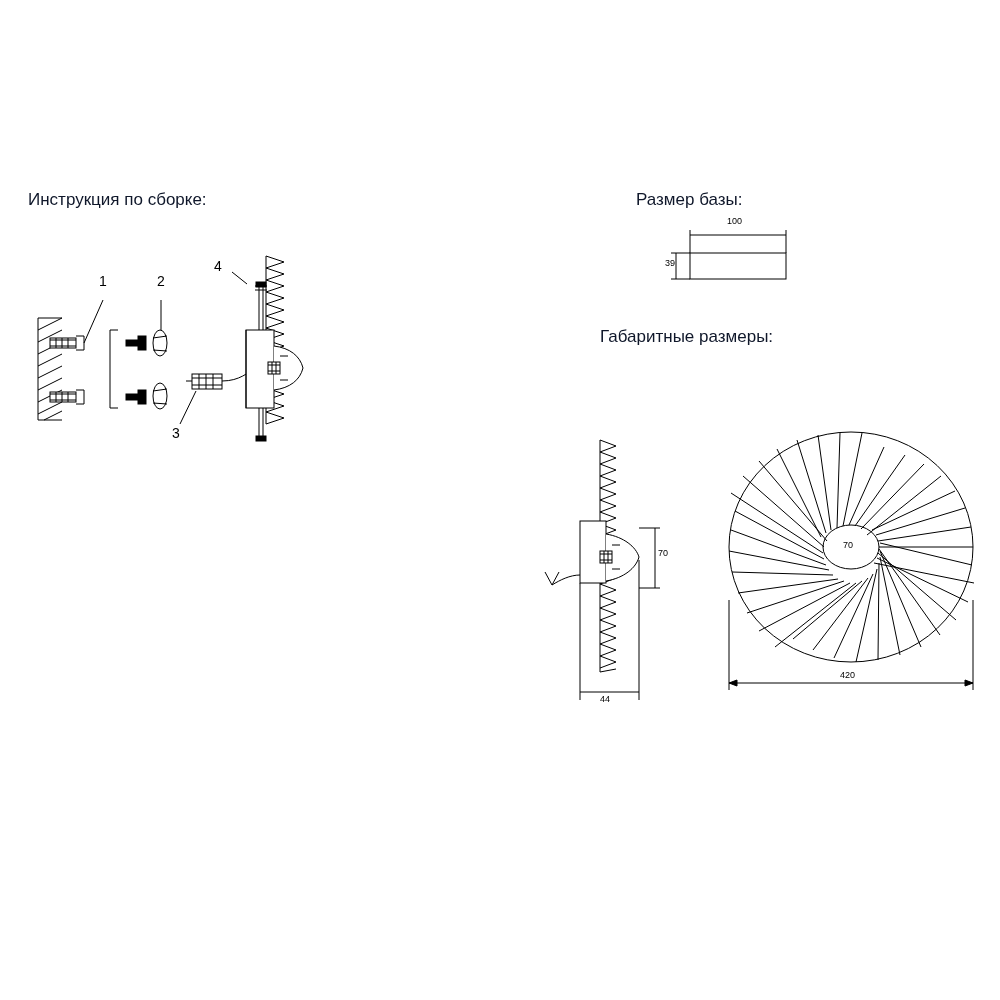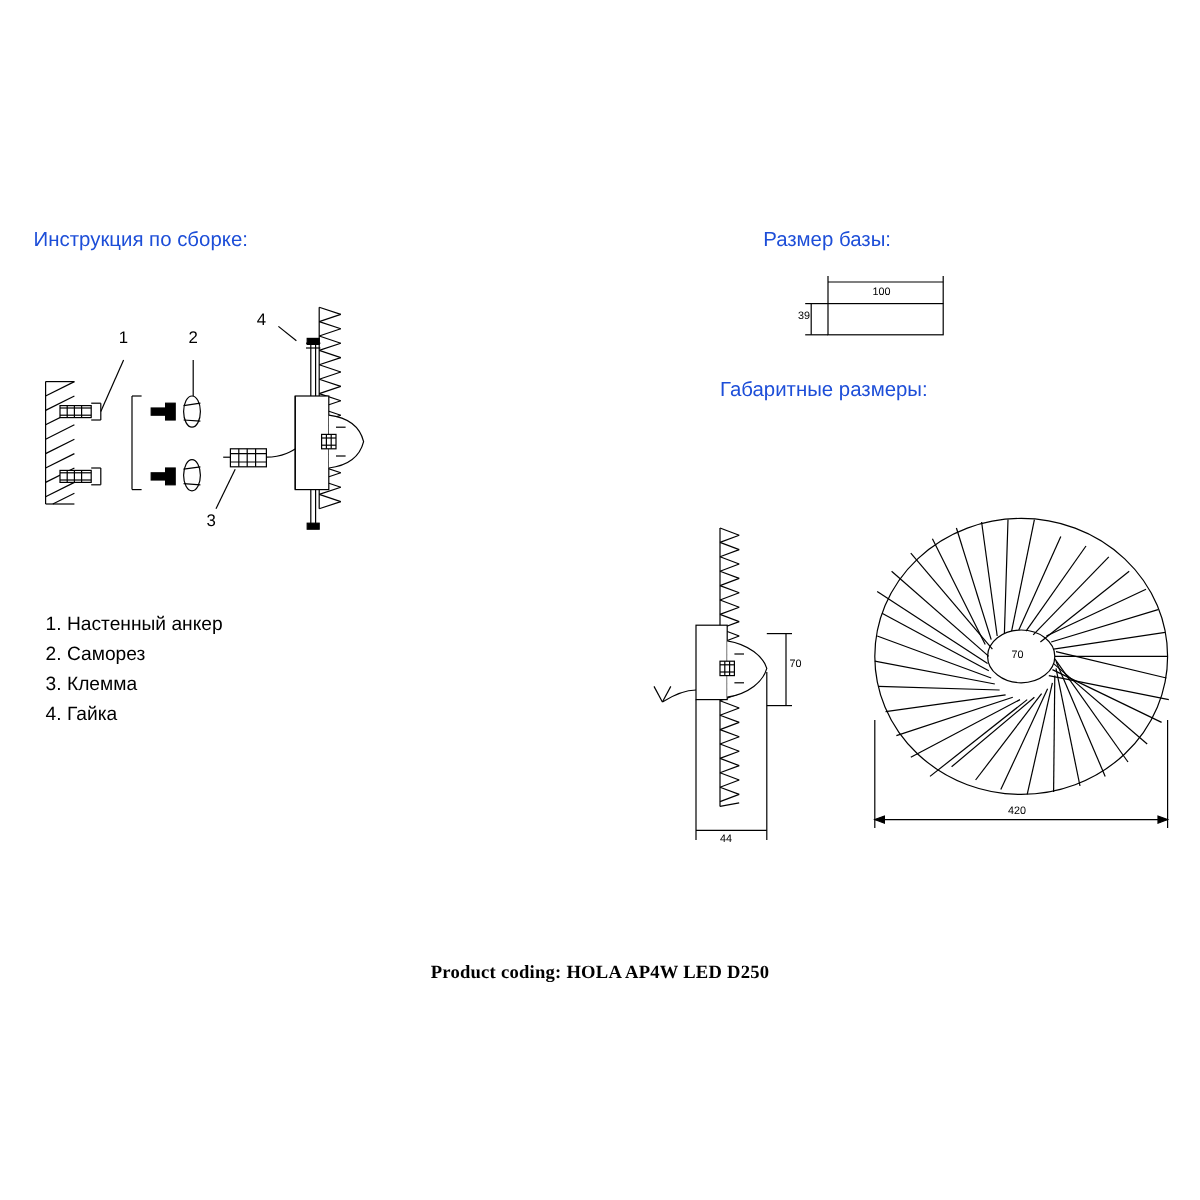--- a/index.html
+++ b/index.html
@@ -21,21 +21,21 @@
     width: 1000px;
     height: 1000px;
   }
   .label {
     position: absolute;
     white-space: nowrap;
     font-family: "Liberation Sans", sans-serif;
   }
   .heading {
     font-size: 17px;
-    color: #1d4ed8;
+    color: #0f172a;
   }
   .partslist {
     position: absolute;
     left: 38px;
     top: 508px;
     font-size: 16px;
     line-height: 25px;
   }
   .partslist div {
     white-space: nowrap;
@@ -64,21 +64,21 @@
 </style>
 </head>
 <body>
 
 <div class="sheet">
 
   <div class="label heading" style="left:28px; top:190px;">Инструкция по сборке:</div>
 
   <div class="label heading" style="left:636px; top:190px;">Размер базы:</div>
 
-  <div class="label heading" style="left:600px; top:315px;">Габаритные размеры:</div>
+  <div class="label heading" style="left:600px; top:327px;">Габаритные размеры:</div>
 
   <svg width="1000" height="1000">
     <g stroke="#000" fill="none" stroke-width="1">
 
       <g>
         <line x1="38" y1="318" x2="38" y2="420"></line>
         <line x1="38" y1="318" x2="62" y2="318"></line>
         <line x1="38" y1="420" x2="62" y2="420"></line>
         <line x1="38" y1="330" x2="62" y2="318"></line>
         <line x1="38" y1="342" x2="62" y2="330"></line>
@@ -222,41 +222,35 @@
       <line x1="247" y1="284" x2="232" y2="272"></line>
 
     </g>
   </svg>
 
   <div class="label" style="left:99px; top:273px; font-size:14px;">1</div>
   <div class="label" style="left:157px; top:273px; font-size:14px;">2</div>
   <div class="label" style="left:172px; top:425px; font-size:14px;">3</div>
   <div class="label" style="left:214px; top:258px; font-size:14px;">4</div>
 
-  <div class="partslist">
-    <div>1. Настенный анкер</div>
-    <div>2. Саморез</div>
-    <div>3. Клемма</div>
-    <div>4. Гайка</div>
-  </div>
 
   <svg width="1000" height="1000">
     <g stroke="#000" fill="none" stroke-width="1">
       <rect x="690" y="253" width="96" height="26" fill="#fff"></rect>
 
       <line x1="690" y1="235" x2="786" y2="235"></line>
       <line x1="690" y1="230" x2="690" y2="253"></line>
       <line x1="786" y1="230" x2="786" y2="253"></line>
 
       <line x1="676" y1="253" x2="676" y2="279"></line>
       <line x1="671" y1="253" x2="690" y2="253"></line>
       <line x1="671" y1="279" x2="690" y2="279"></line>
     </g>
   </svg>
-  <div class="label dim" style="left:727px; top:238px;">100</div>
+  <div class="label dim" style="left:727px; top:216px;">100</div>
   <div class="label dim" style="left:665px; top:258px;">39</div>
 
   <svg width="1000" height="1000">
     <g stroke="#000" fill="none" stroke-width="1">
 
       <g>
         <line x1="600" y1="440" x2="600" y2="672"></line>
         <line x1="600" y1="440" x2="616" y2="446"></line>
         <line x1="600" y1="452" x2="616" y2="446"></line>
         <line x1="600" y1="452" x2="616" y2="458"></line>
@@ -376,15 +370,14 @@
       <line x1="729" y1="683" x2="973" y2="683"></line>
       <line x1="729" y1="600" x2="729" y2="690"></line>
       <line x1="973" y1="600" x2="973" y2="690"></line>
       <path d="M729,683 L737,680 L737,686 Z" fill="#000"></path>
       <path d="M973,683 L965,680 L965,686 Z" fill="#000"></path>
     </g>
   </svg>
   <div class="label dim" style="left:843px; top:540px;">70</div>
   <div class="label dim" style="left:840px; top:670px;">420</div>
 
-  <div class="coding">Product coding: HOLA AP4W LED D250</div>
 
 </div>
 
 </body></html>

